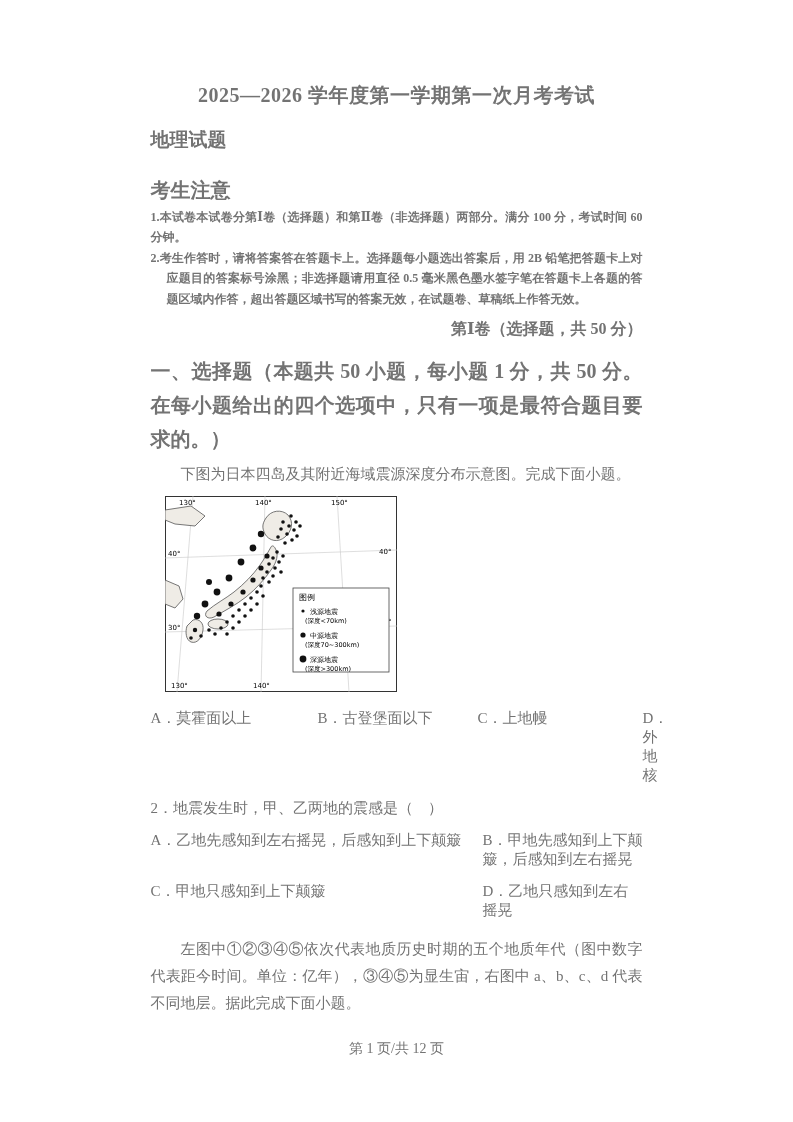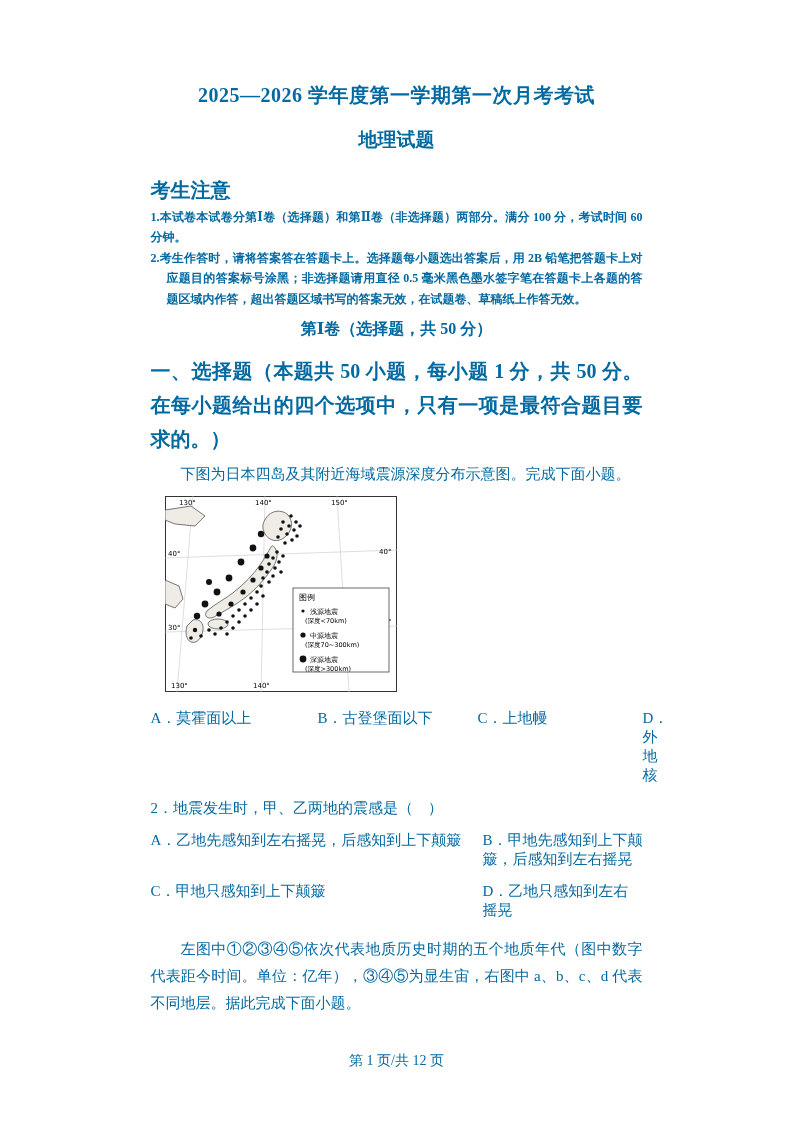--- a/index.html
+++ b/index.html
@@ -2,38 +2,38 @@
 <html><head>
 <meta charset="utf-8">
 <style>
   * { margin:0; padding:0; box-sizing:border-box; }
   html,body { background:#ffffff; }
   .page {
     position:relative;
     width:628px; height:1122px;
     margin:0 auto;
     background:#ffffff;
-    color:#0369a1;
+    color:#737373;
     font-family:"Liberation Serif","DejaVu Serif",serif;
     padding:82px 68px 0 68px;
     overflow:hidden;
   }
   .title { text-align:center; font-size:20px; font-weight:bold; letter-spacing:.5px; }
-  .subtitle { text-align:center; font-size:19px; font-weight:bold; margin-top:18px; }
+  .subtitle { font-size:19px; font-weight:bold; margin-top:18px; }
   .notice-head { margin-top:20px; font-weight:bold; font-size:20px; line-height:1.7; }
   .notice { font-weight:bold; font-size:12px; line-height:1.7; text-align:justify; }
   .notice.hang { padding-left:16px; text-indent:-16px; }
-  .section-header { text-align:center; font-weight:bold; font-size:16px; line-height:1.7; margin-top:6px; }
+  .section-header { text-align:right; font-weight:bold; font-size:16px; line-height:1.7; margin-top:6px; }
   .intro { font-weight:bold; font-size:20px; line-height:1.7; text-align:justify;margin-top:12px; }
   .passage { font-size:15px; line-height:1.8; text-indent:2em; margin-top:5px; text-align:justify; }
   .figure { margin:8px 0 0 14px; }
   .stem { font-size:15px; margin-top:14px; }
   .opts-row { display:grid; grid-template-columns:167px 160px 165px 1fr; font-size:15px; margin-top:13px; }
   .opts-2col { display:grid; grid-template-columns:332px 1fr; row-gap:13px; font-size:15px; margin-top:13px; }
-  .footer { position:absolute; left:0; right:0; bottom:52px; text-align:center; font-size:14px; }
+  .footer { position:absolute; left:0; right:0; bottom:64px; text-align:center; font-size:14px; }
   svg text { font-family:"DejaVu Sans","Liberation Sans",sans-serif; }
 </style>
 </head>
 <body>
 
 <div class="page">
 
   <h1 class="title">2025—2026 学年度第一学期第一次月考考试</h1>
   <h2 class="subtitle">地理试题</h2>
 

